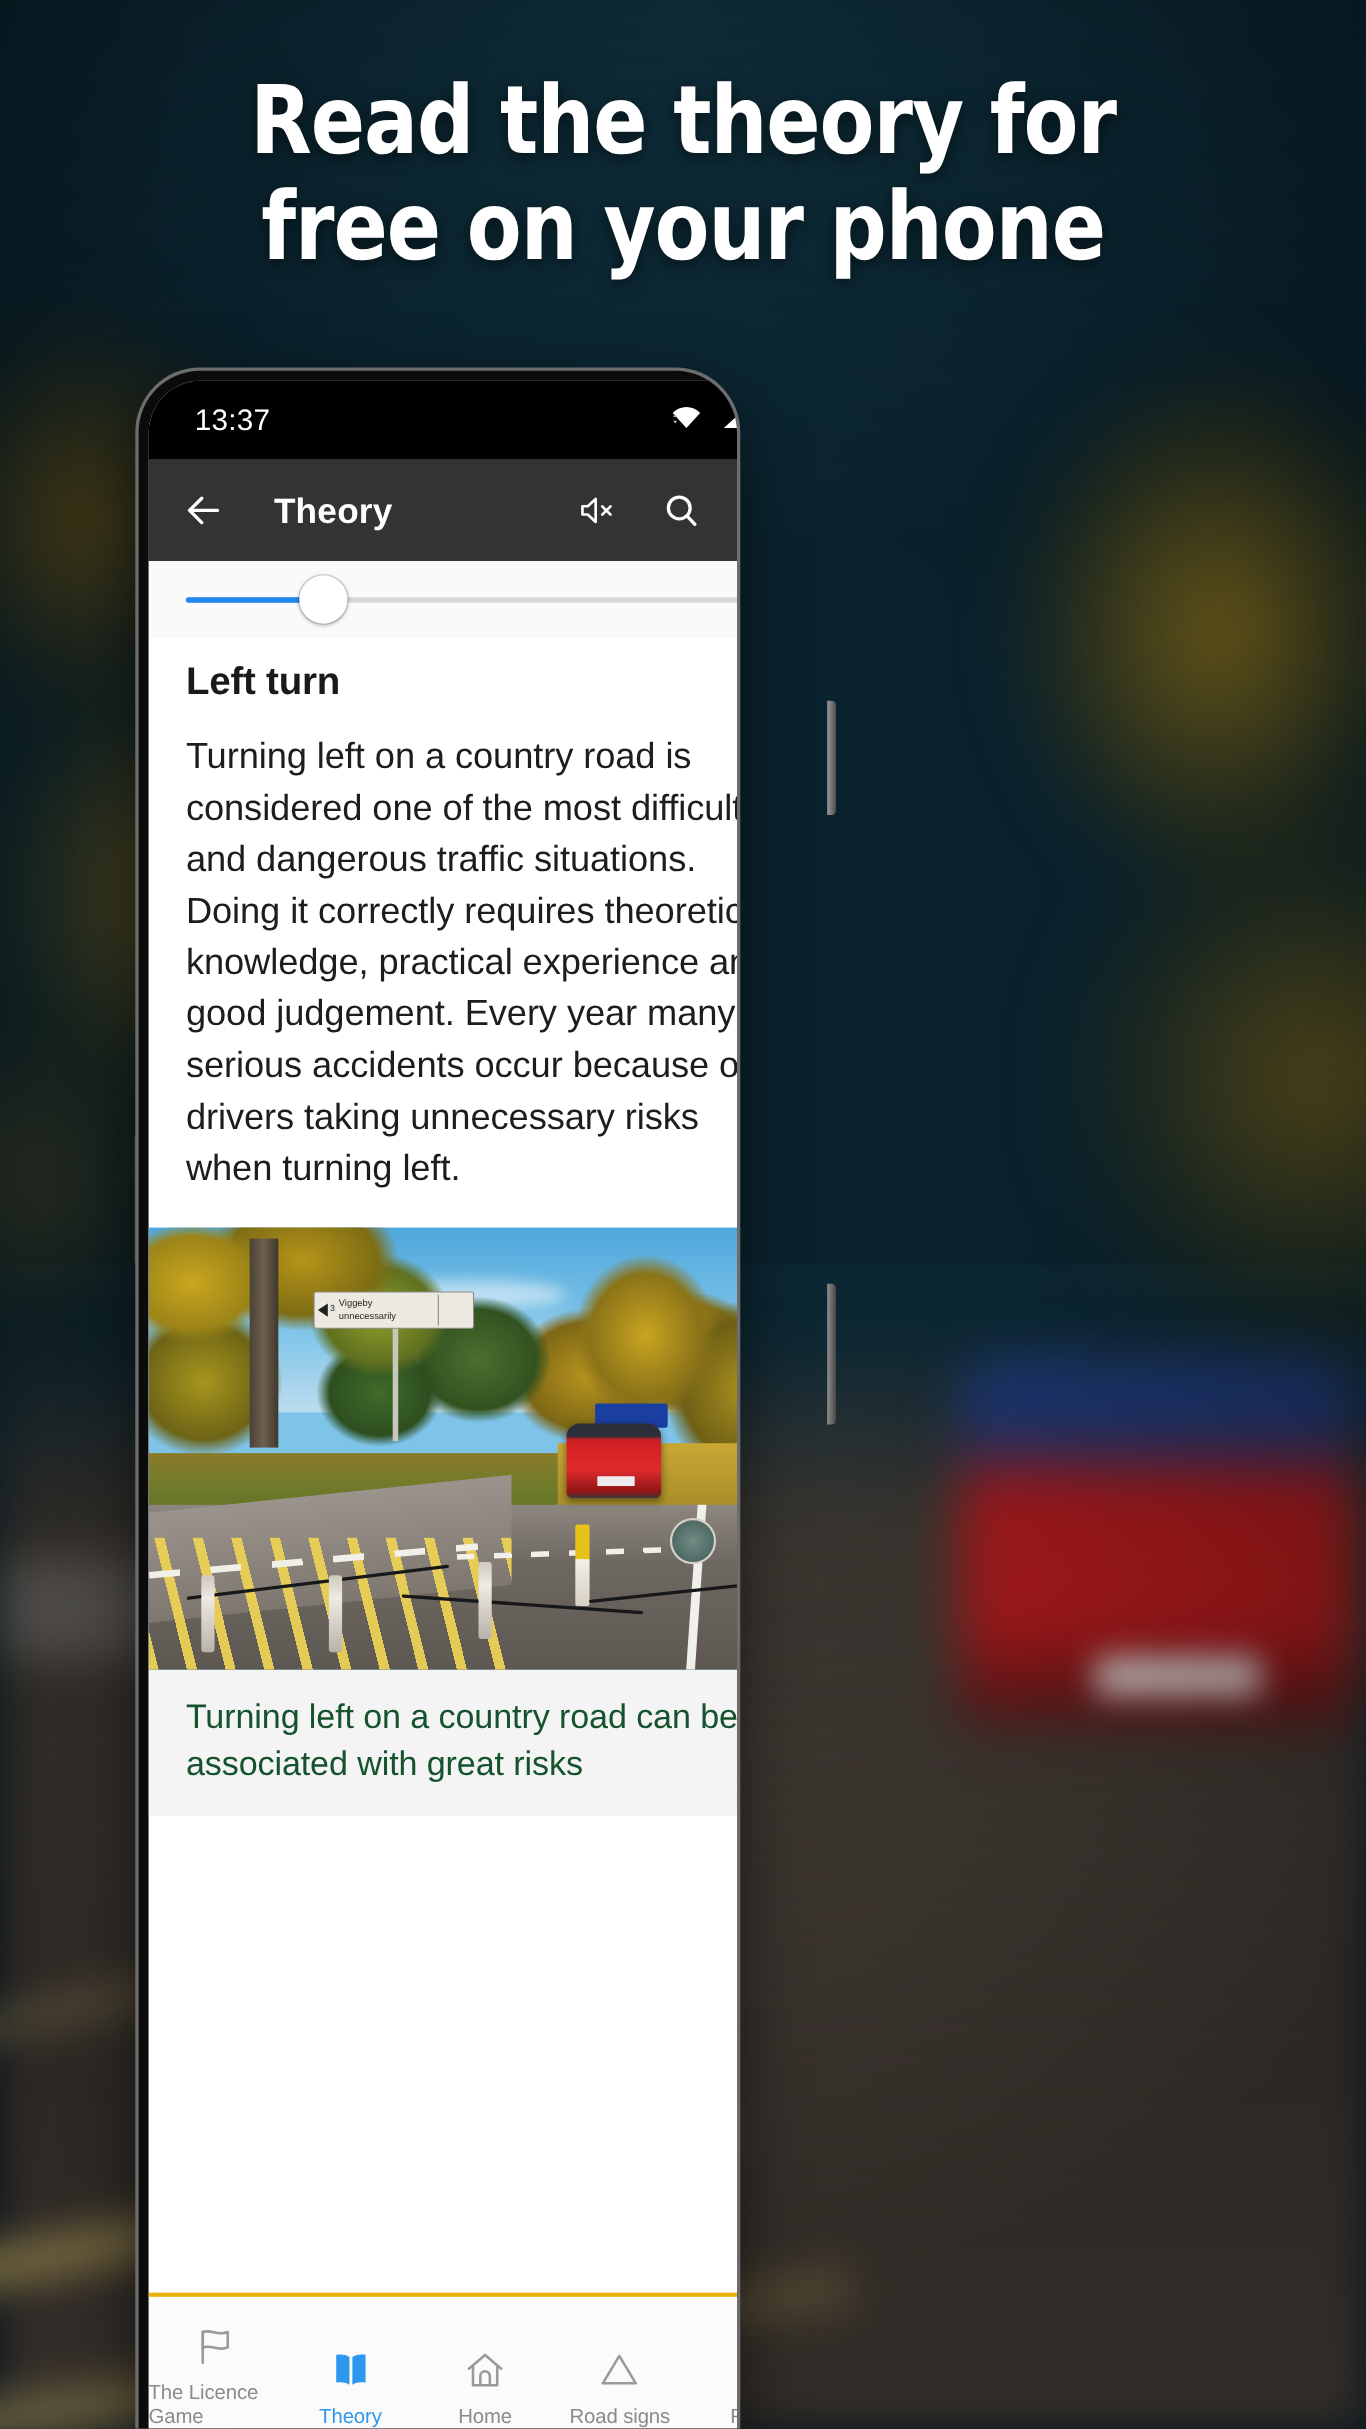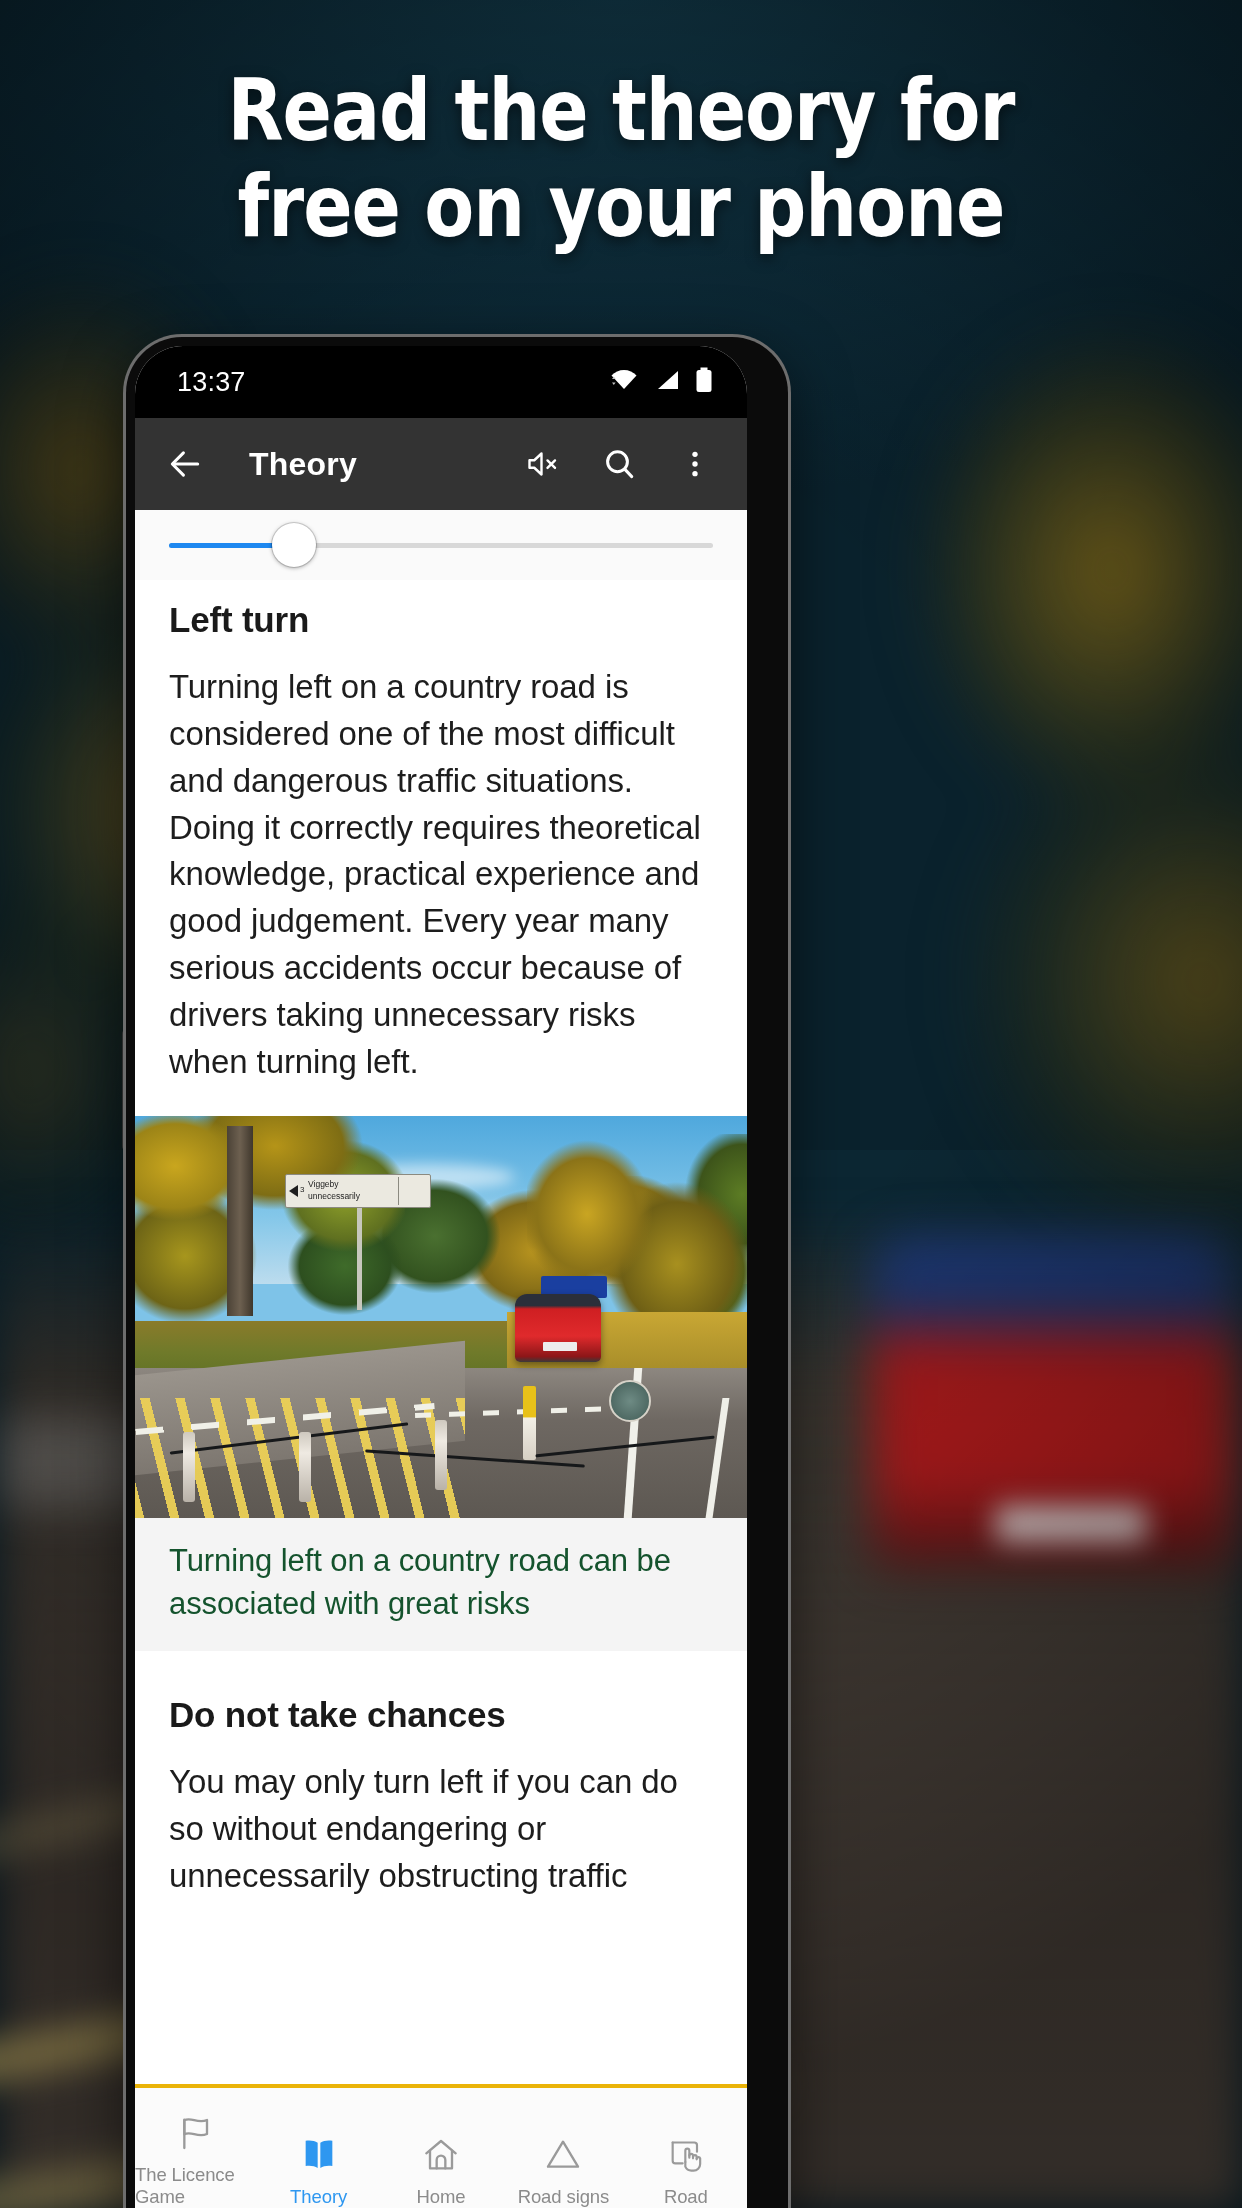--- a/index.html
+++ b/index.html
@@ -85,21 +85,21 @@
     font-weight:700; font-size:86px; line-height:1.12;
     letter-spacing:-1px;
     text-shadow:0 4px 14px rgba(0,0,0,.55);
     transform:scaleX(.94);
   }
   .headline .l2 { display:block; }
 
   
   .phone {
     position:absolute; left:126px; top:337px;
-    width:662px; height:1871px;
+    width:544px; height:1871px;
     background:#0b0b0b;
     border-radius:56px 56px 0 0;
     box-shadow:0 0 0 3px #6d6d6d, 0 18px 60px rgba(0,0,0,.6);
     overflow:hidden;
   }
   .phone-inner {
     position:absolute; left:9px; top:9px;
     width:612px; height:1862px;
     background:#000;
     border-radius:48px 48px 0 0;
@@ -425,24 +425,20 @@
             <div class="ph-rope" style="left:34px; bottom:78px; width:240px; transform:rotate(-7deg);"></div>
             <div class="ph-rope" style="left:230px; bottom:58px; width:220px; transform:rotate(4deg);"></div>
             <div class="ph-rope" style="left:400px; bottom:70px; width:180px; transform:rotate(-6deg);"></div>
             <div class="ph-bollard" style="left:48px;"></div>
             <div class="ph-bollard" style="left:164px;"></div>
             <div class="ph-bollard" style="left:300px; bottom:28px;"></div>
           </div>
 
           <div class="caption">Turning left on a country road can be associated with great risks</div>
 
-          <div class="pad">
-            <h2 class="sect" style="padding-top:44px">Do not take chances</h2>
-            <p class="body">You may only turn left if you can do so without endangering or unnecessarily obstructing traffic</p>
-          </div>
         </div>
 
         <div class="bottomnav">
 
           <div class="navitem">
             <span class="navicon">
               <svg width="40" height="40" viewBox="0 0 24 24" fill="none" stroke="#9a9a9a" stroke-width="1.4" stroke-linecap="round" stroke-linejoin="round">
                 <path d="M5 21 L5 4"></path>
                 <path d="M5 4.4 C9 2.2 13 6.6 18.6 4.2 L18.6 12.6 C13 15 9 10.6 5 12.8 Z"></path>
               </svg>

